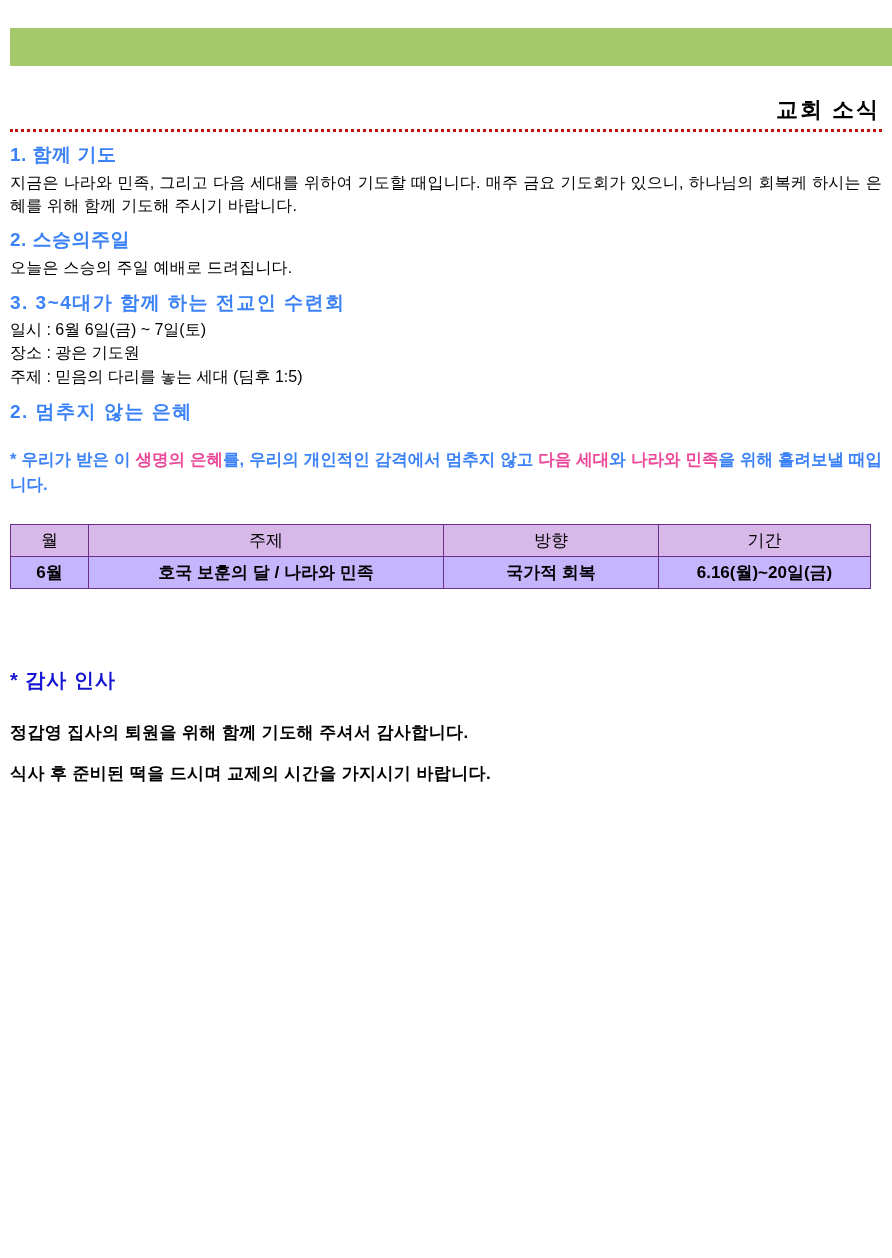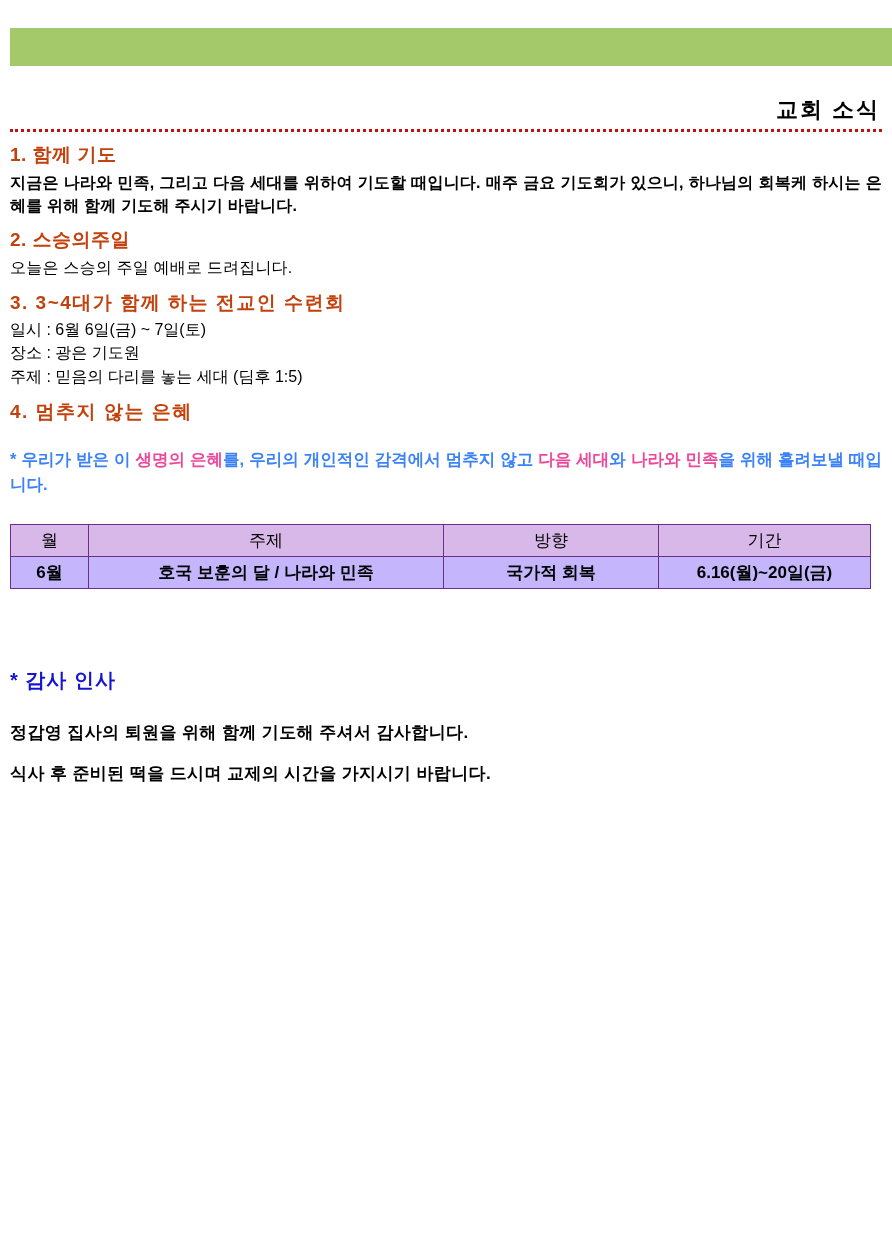--- a/index.html
+++ b/index.html
@@ -44,37 +44,36 @@
     padding-bottom: 4px;
   }
   .dotted-rule {
     border-top: 3px dotted #c01010;
     height: 0;
     margin: 0 0 8px 0;
   }
   .sec-title {
     font-size: 19px;
     font-weight: bold;
-    color: #c2410c;
+    color: #3b82f6;
     margin: 10px 0 3px 0;
     letter-spacing: 0.5px;
   }
   .sec-title.sp {
     letter-spacing: 1.5px;
   }
   .body-text {
     font-size: 16px;
     line-height: 1.45;
     margin: 0 0 2px 0;
     letter-spacing: 0.2px;
   }
   .body-text.justify {
     text-align: justify;
     text-justify: inter-character;
-    font-weight: bold;
   }
   .lines p {
     margin: 0 0 1px 0;
     font-size: 16px;
     line-height: 1.42;
   }
   .note {
     font-size: 16.5px;
     line-height: 1.55;
     margin: 22px 0 0 0;
@@ -151,21 +150,21 @@
     <div>
       <div class="sec-title sp">3. 3~4대가 함께 하는 전교인 수련회</div>
       <div class="lines">
         <p>일시 : 6월 6일(금) ~ 7일(토)</p>
         <p>장소 : 광은 기도원</p>
         <p>주제 : 믿음의 다리를 놓는 세대 (딤후 1:5)</p>
       </div>
     </div>
 
     <div>
-      <div class="sec-title sp">4. 멈추지  않는 은혜</div>
+      <div class="sec-title sp">2. 멈추지  않는 은혜</div>
       <p class="note"><span class="plain">* 우리가 받은 이 </span><span class="hl-red">생명의 은혜</span><span class="plain">를, 우리의 개인적인 감격에서 멈추지 않고 </span><span class="hl-red">다음 세대</span><span class="plain">와 </span><span class="hl-red">나라와 민족</span><span class="plain">을 위해 흘려보낼 때입니다.</span></p>
     </div>
 
     <table class="sched">
       <colgroup>
         <col class="col-month">
         <col class="col-topic">
         <col class="col-dir">
         <col class="col-term">
       </colgroup>

